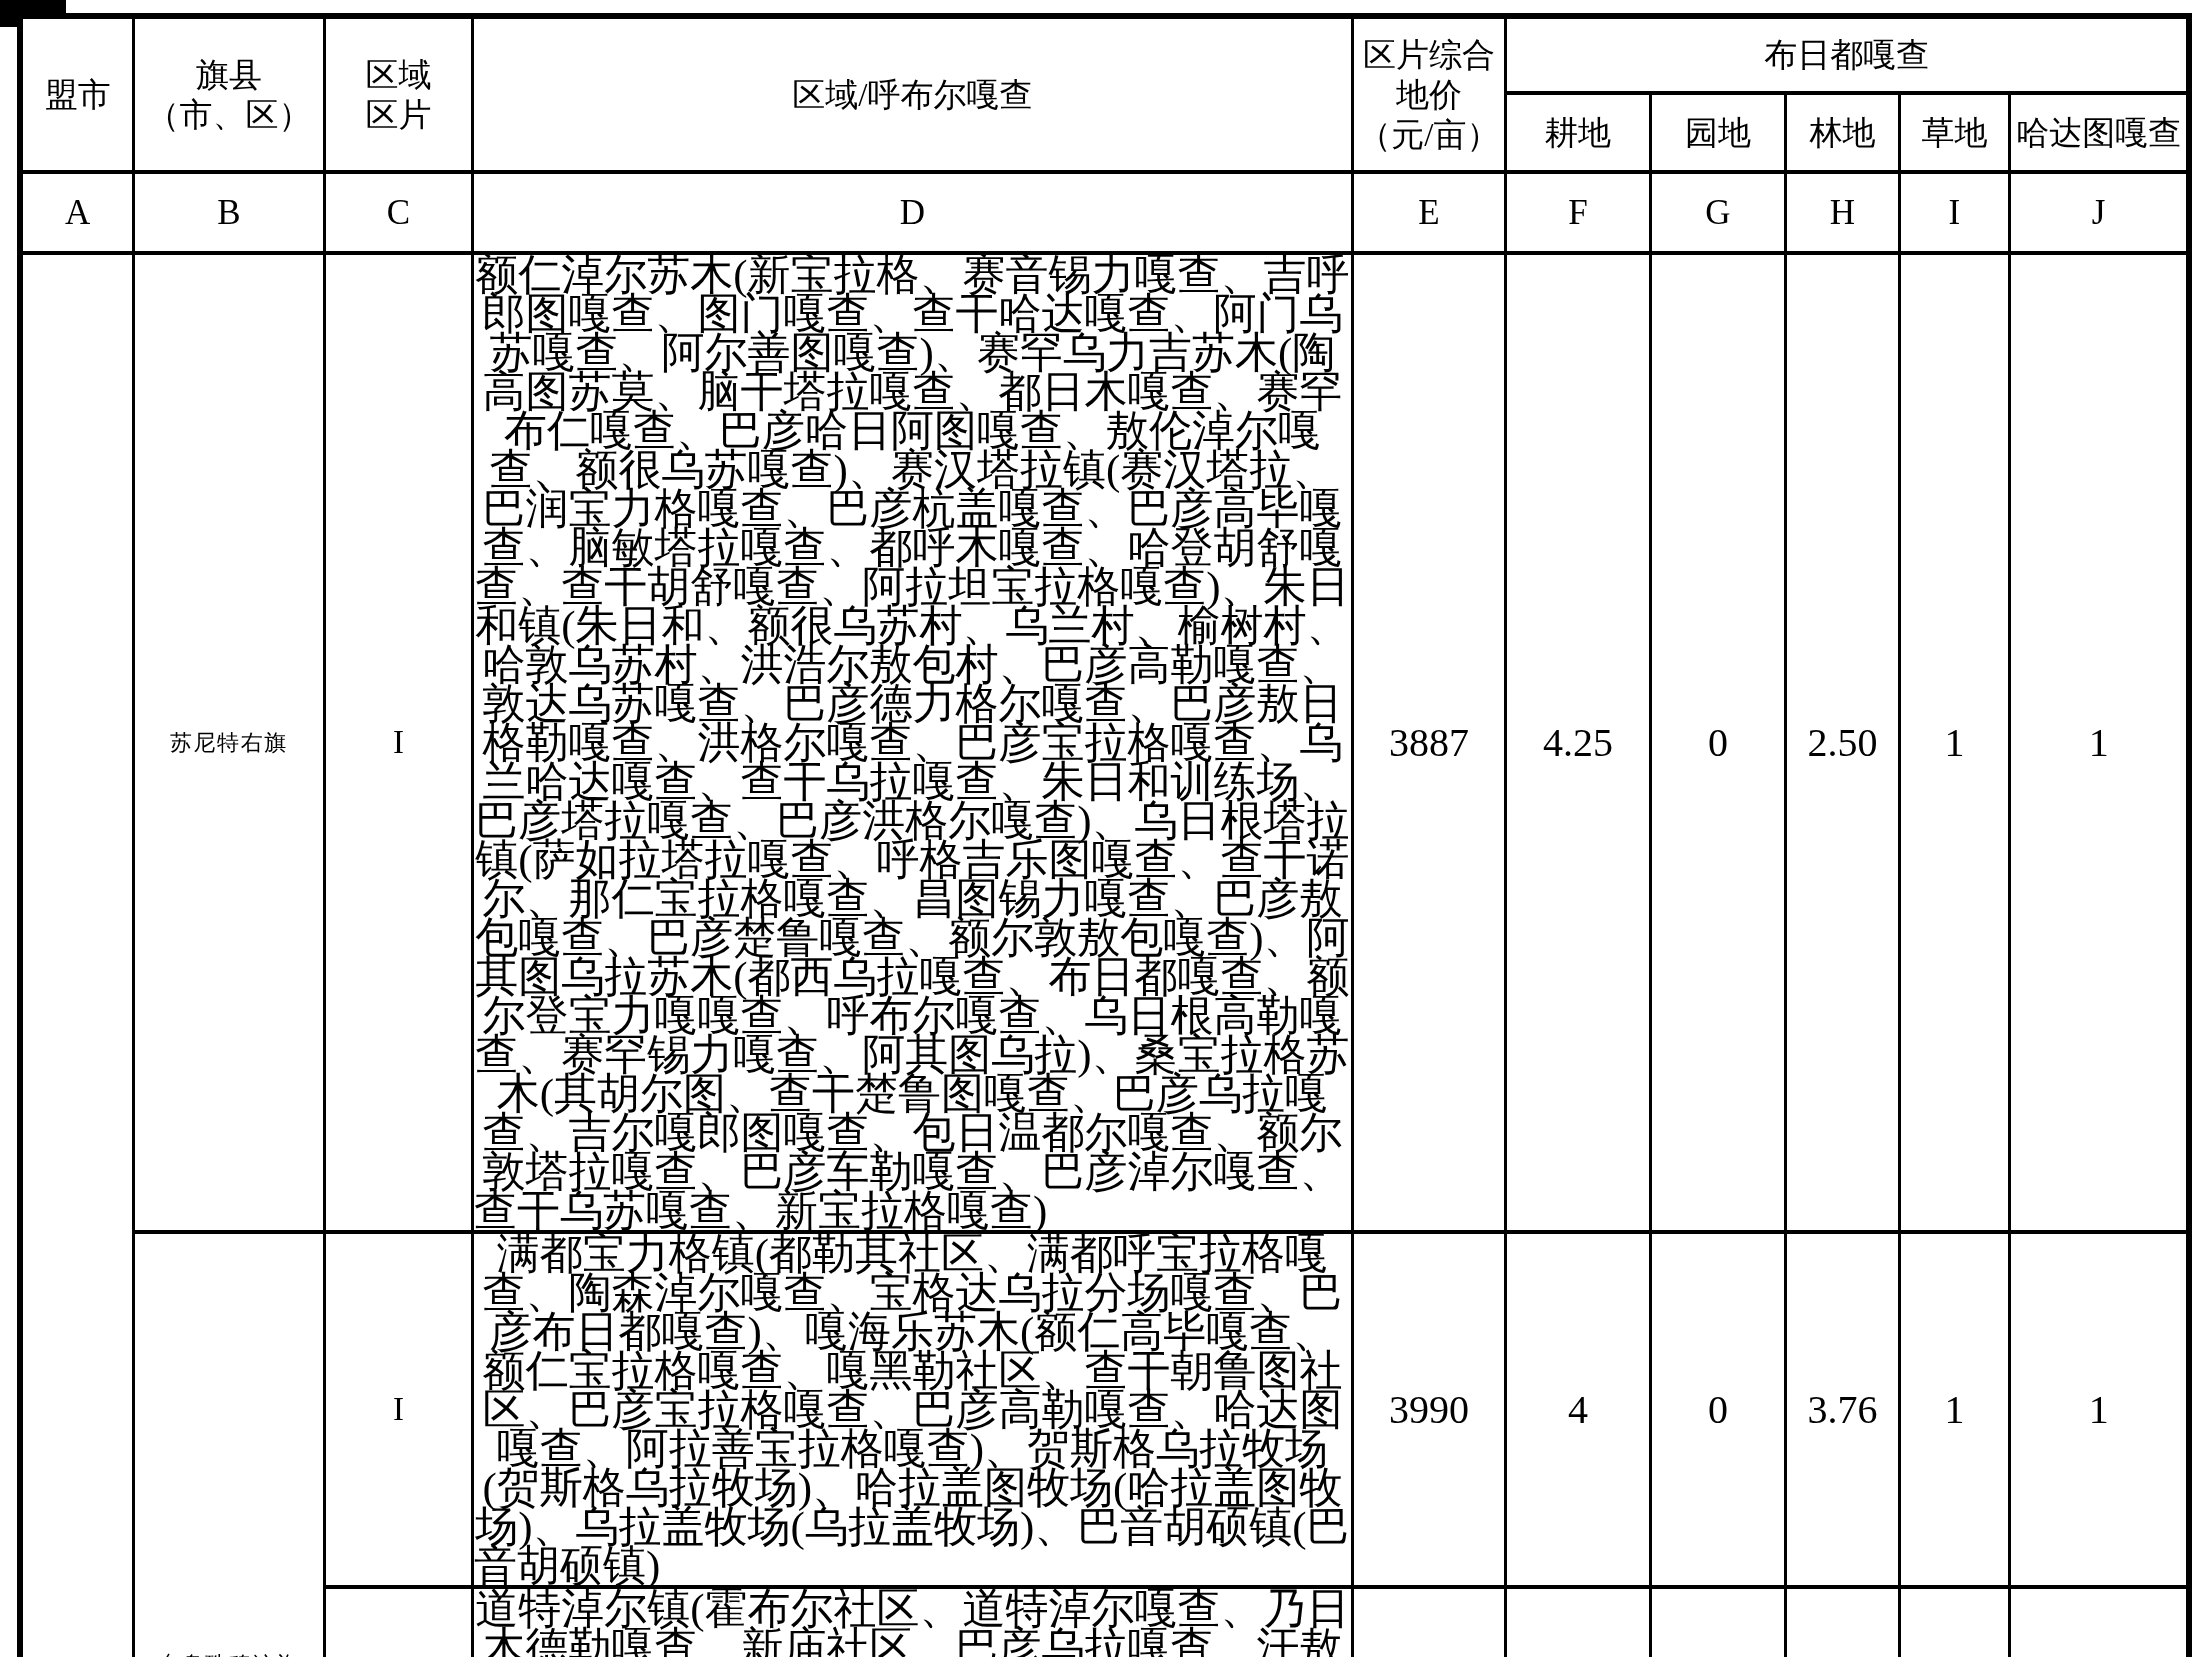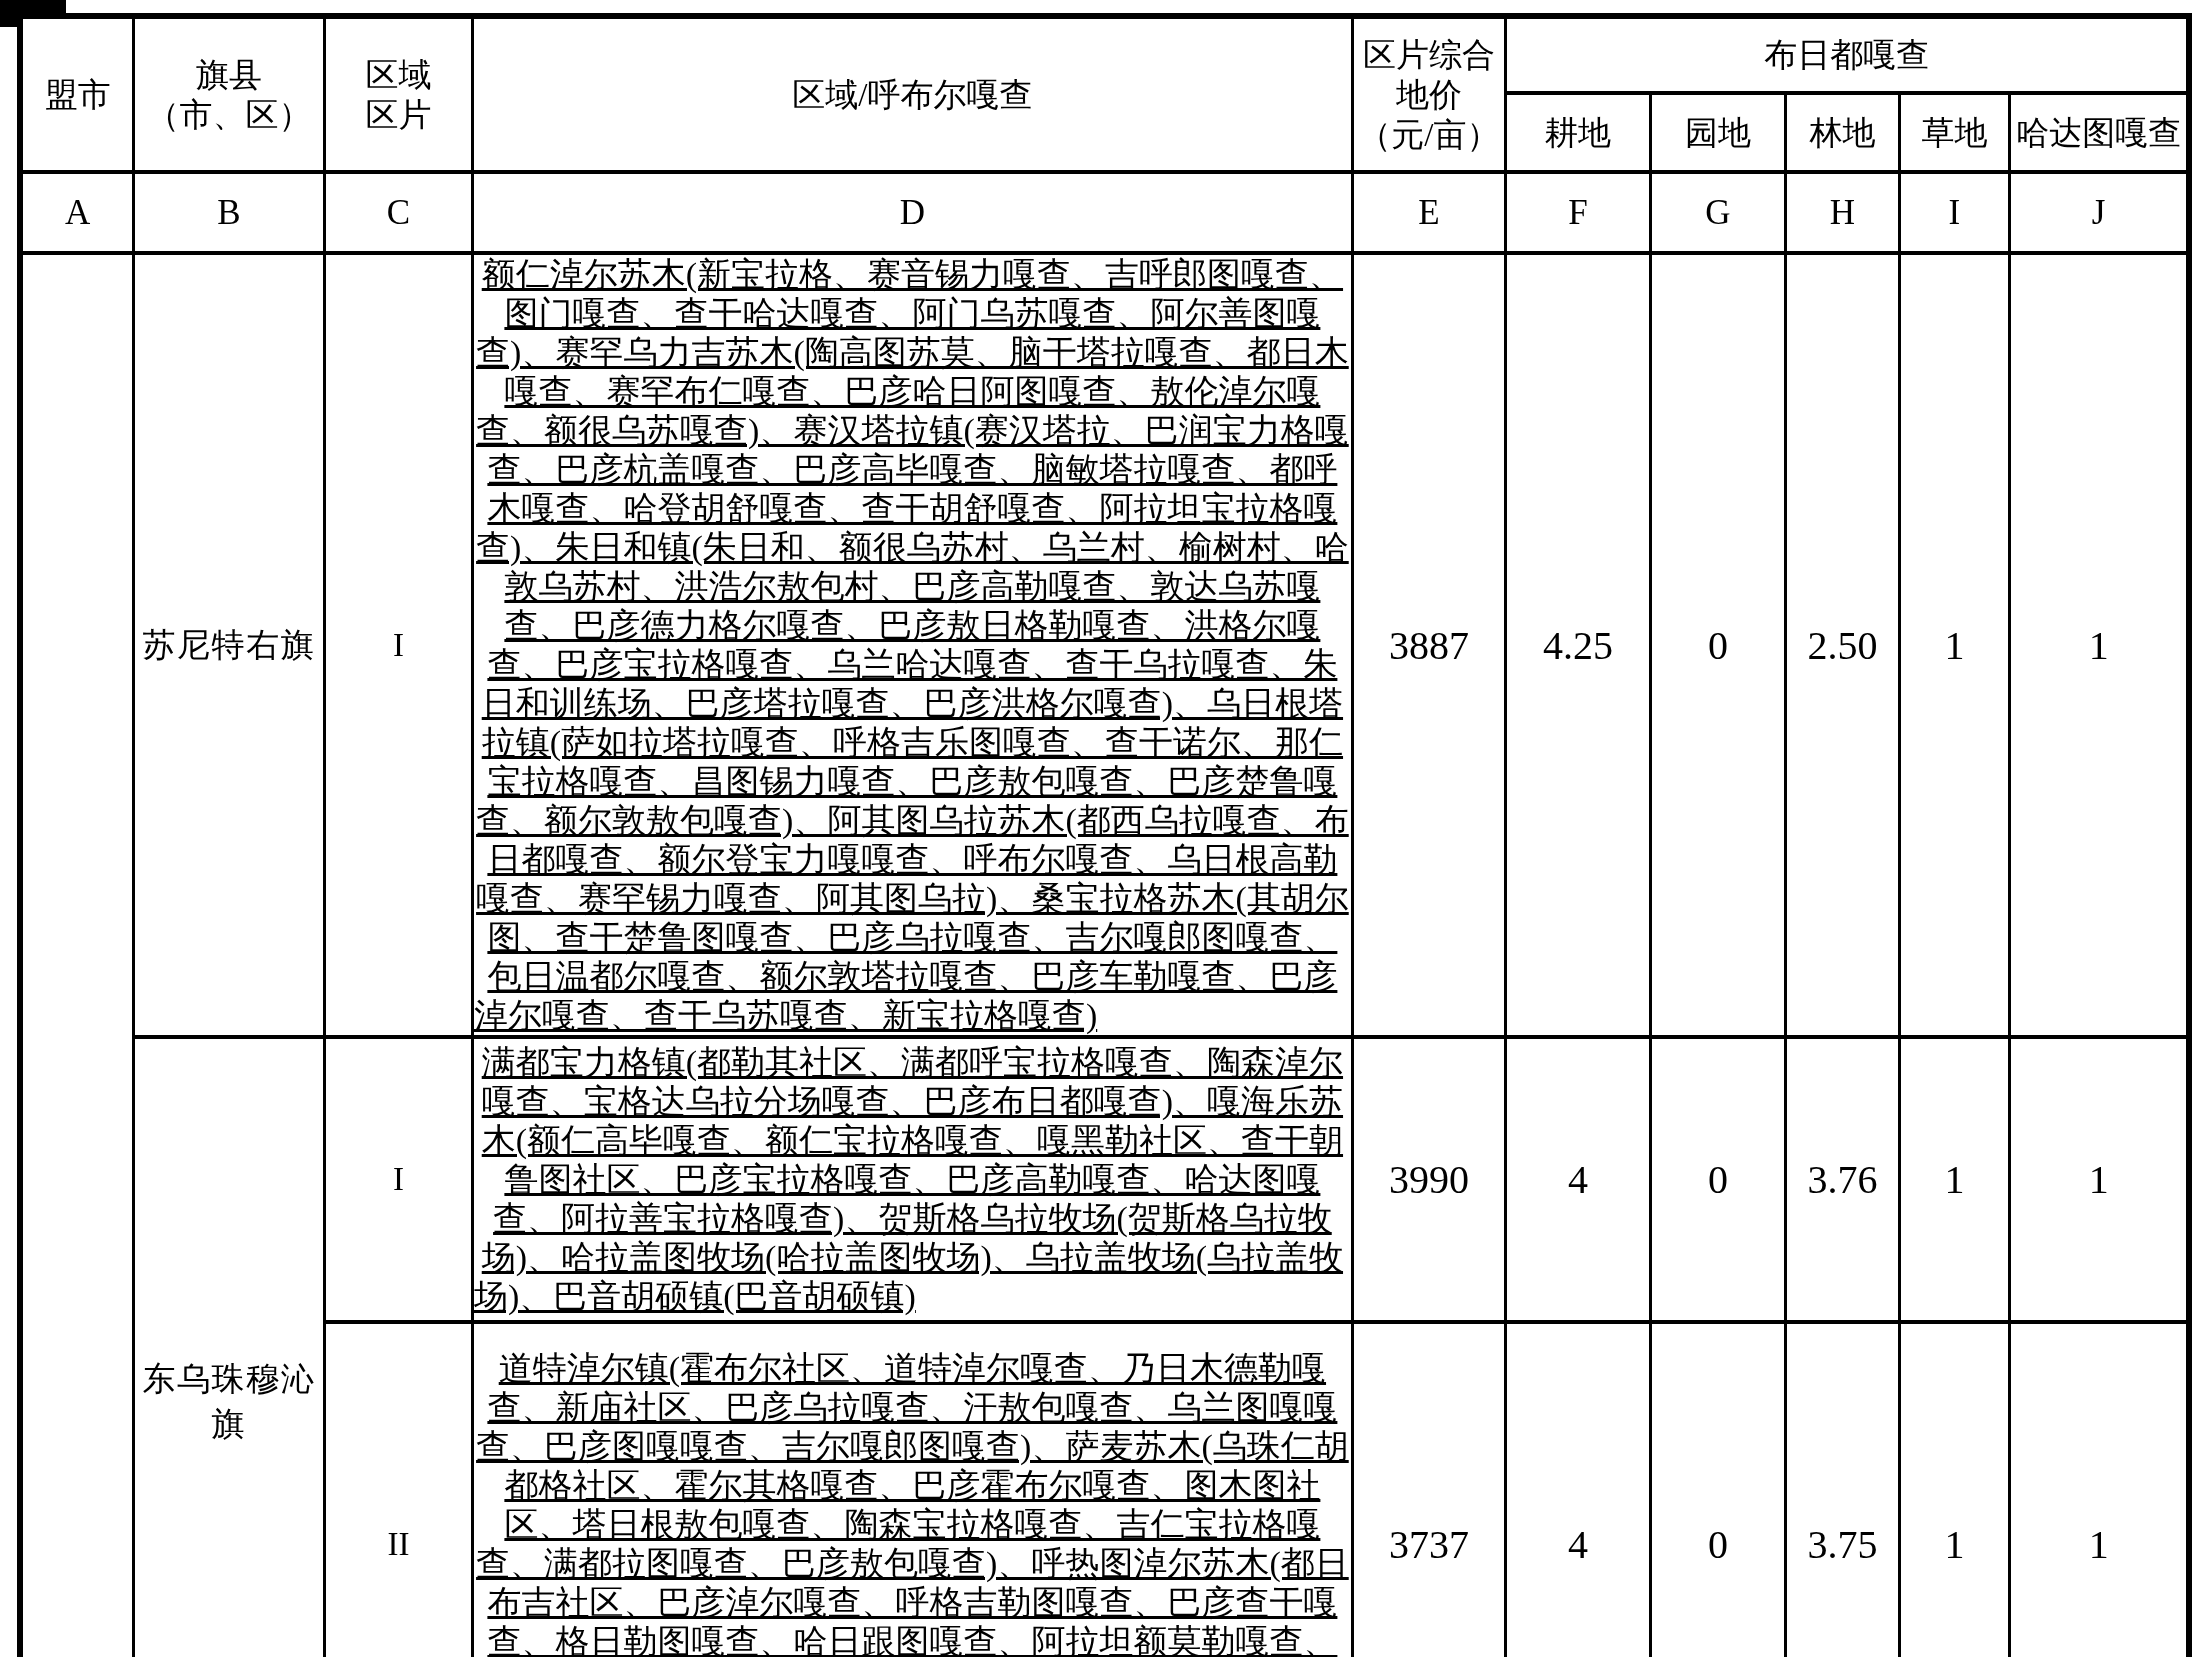--- a/index.html
+++ b/index.html
@@ -54,34 +54,33 @@
   .hdr {
     font-size: 33px;
     line-height: 1.22;
   }
   .hdr .hl { display: block; }
   .letter {
     font-size: 35px;
     font-weight: bold;
   }
   td.desc {
-    font-size: 34px;
+    font-size: 43px;
     line-height: 39px;
     text-align: justify;
     text-align-last: left;
     text-justify: inter-ideograph;
     padding: 1.6px 4.7px 1.6px 6.3px;
     vertical-align: middle;
-    text-decoration: underline;
   }
   td.num {
     font-size: 40px;
   }
   td.banner {
-    font-size: 33px;
+    font-size: 22px;
     letter-spacing: 1.6px;
   }
   td.zone {
     font-size: 33px;
   }
 </style>
 </head>
 <body>
 
 <div class="scan-artifact"></div>

